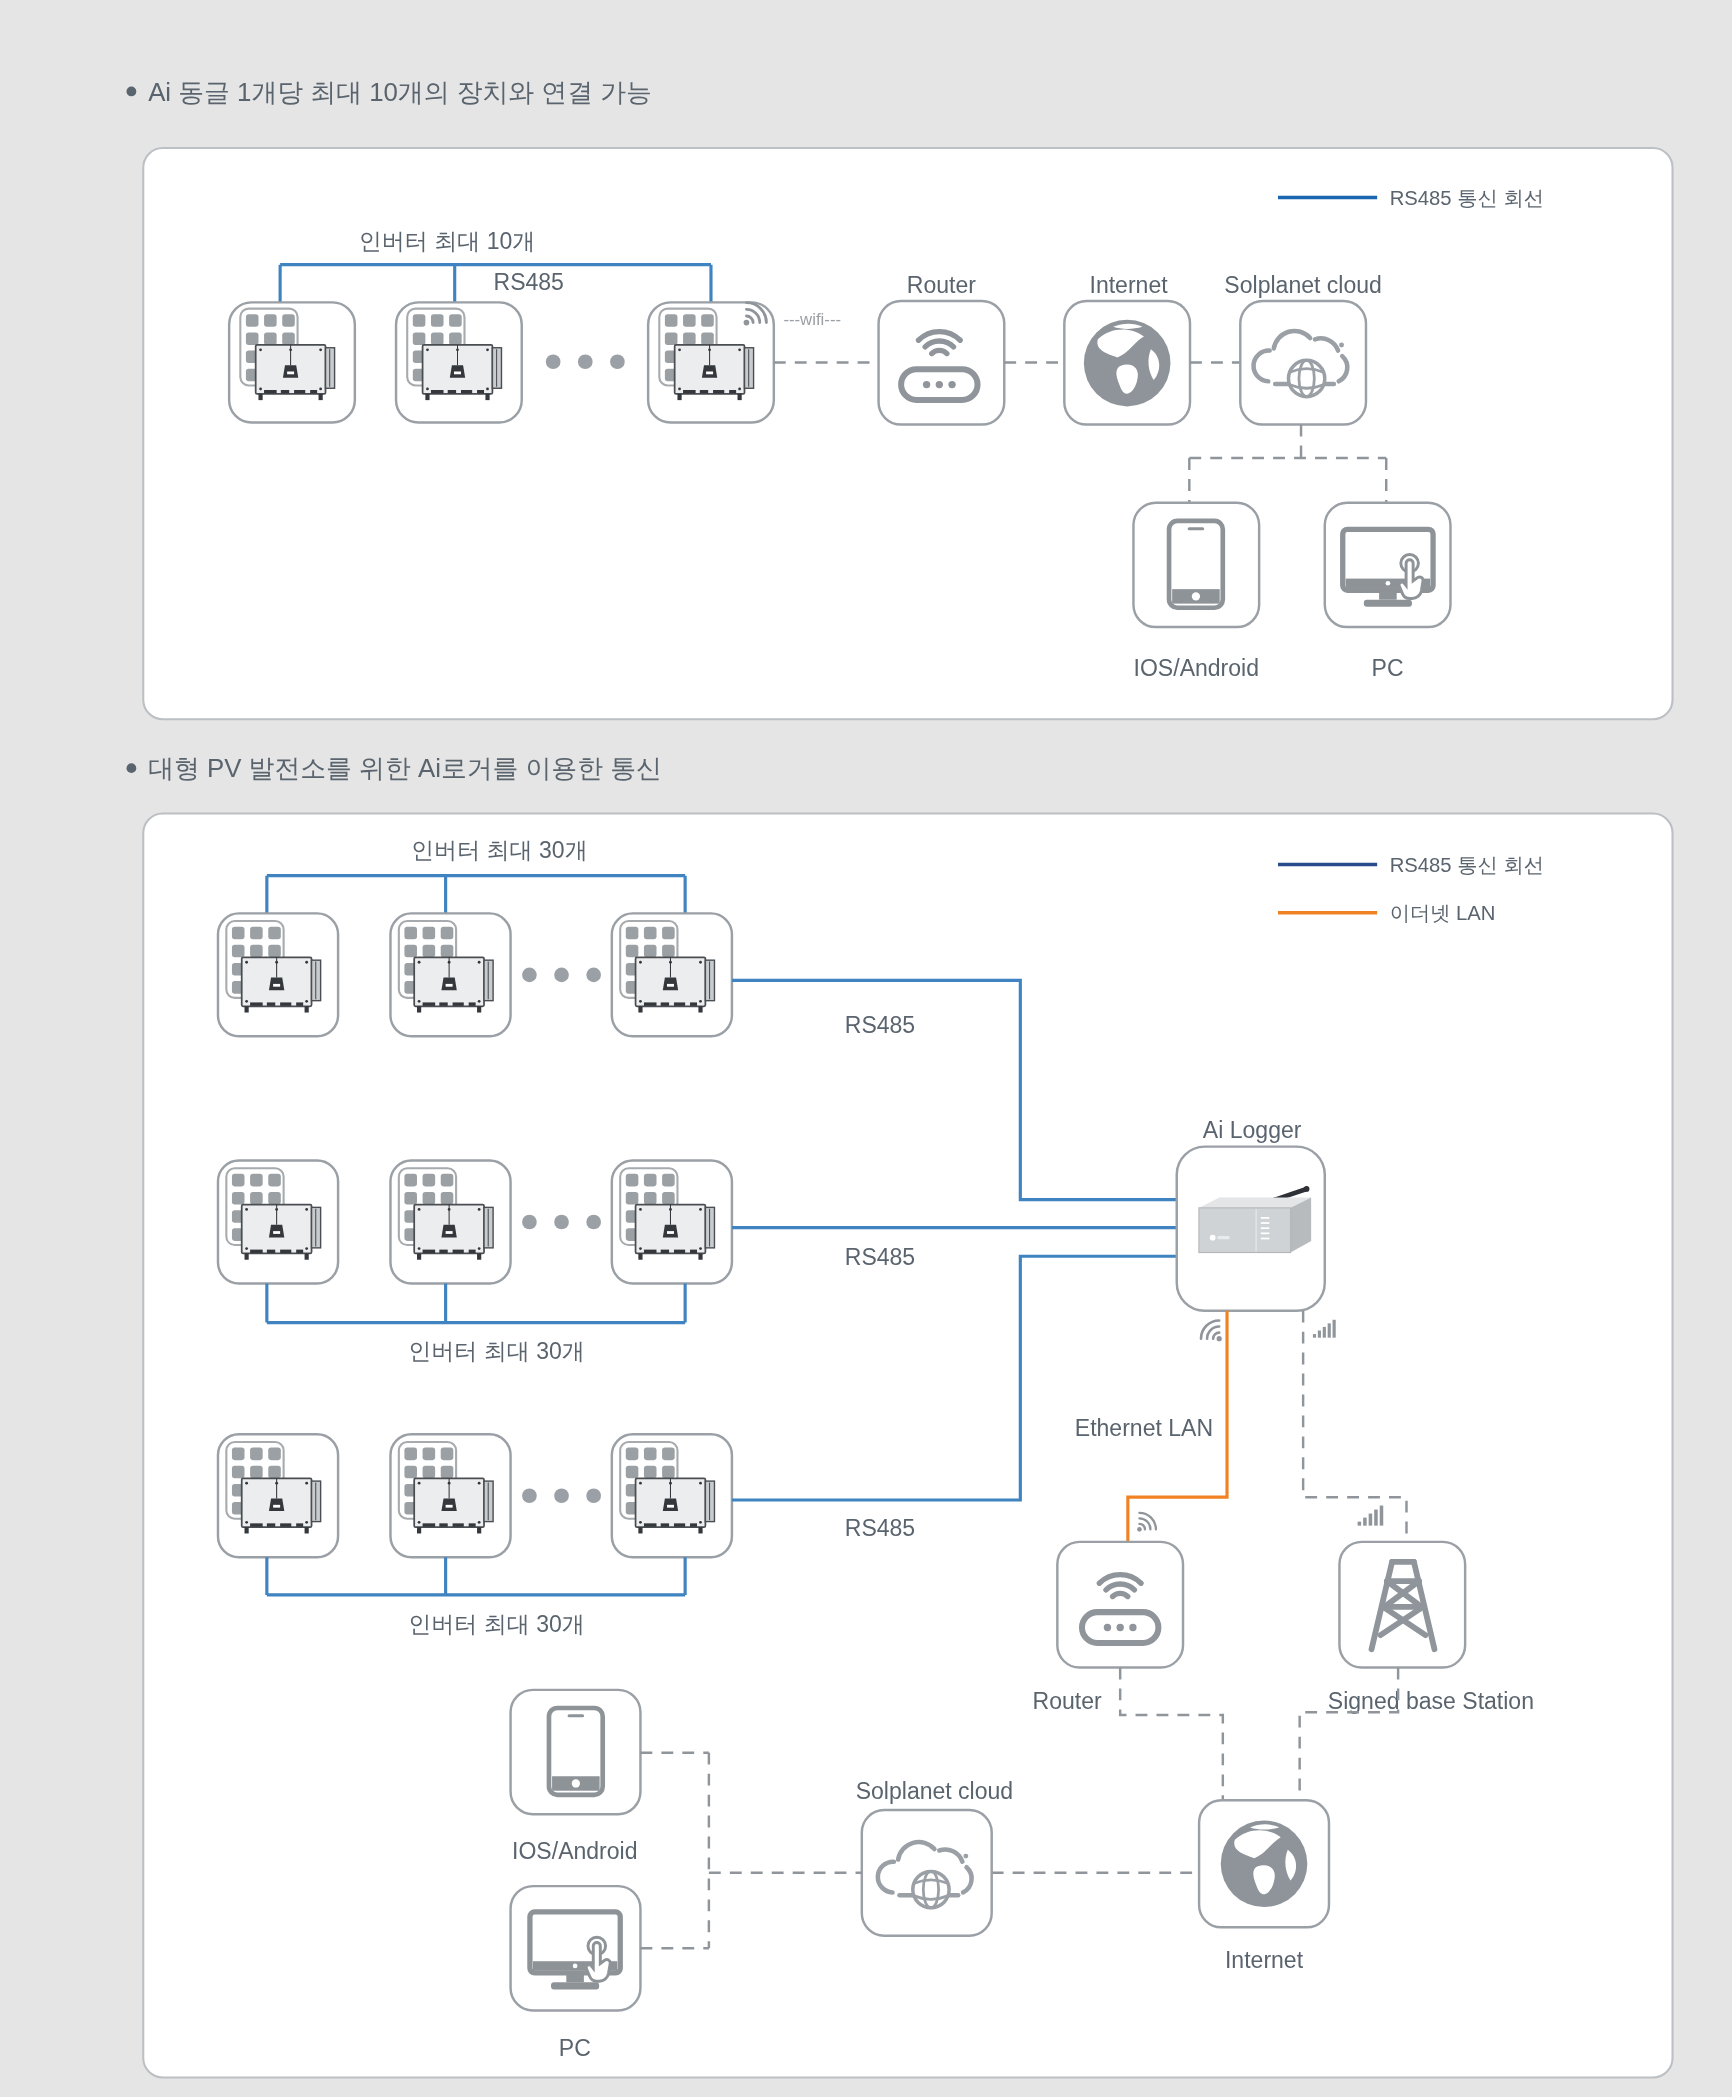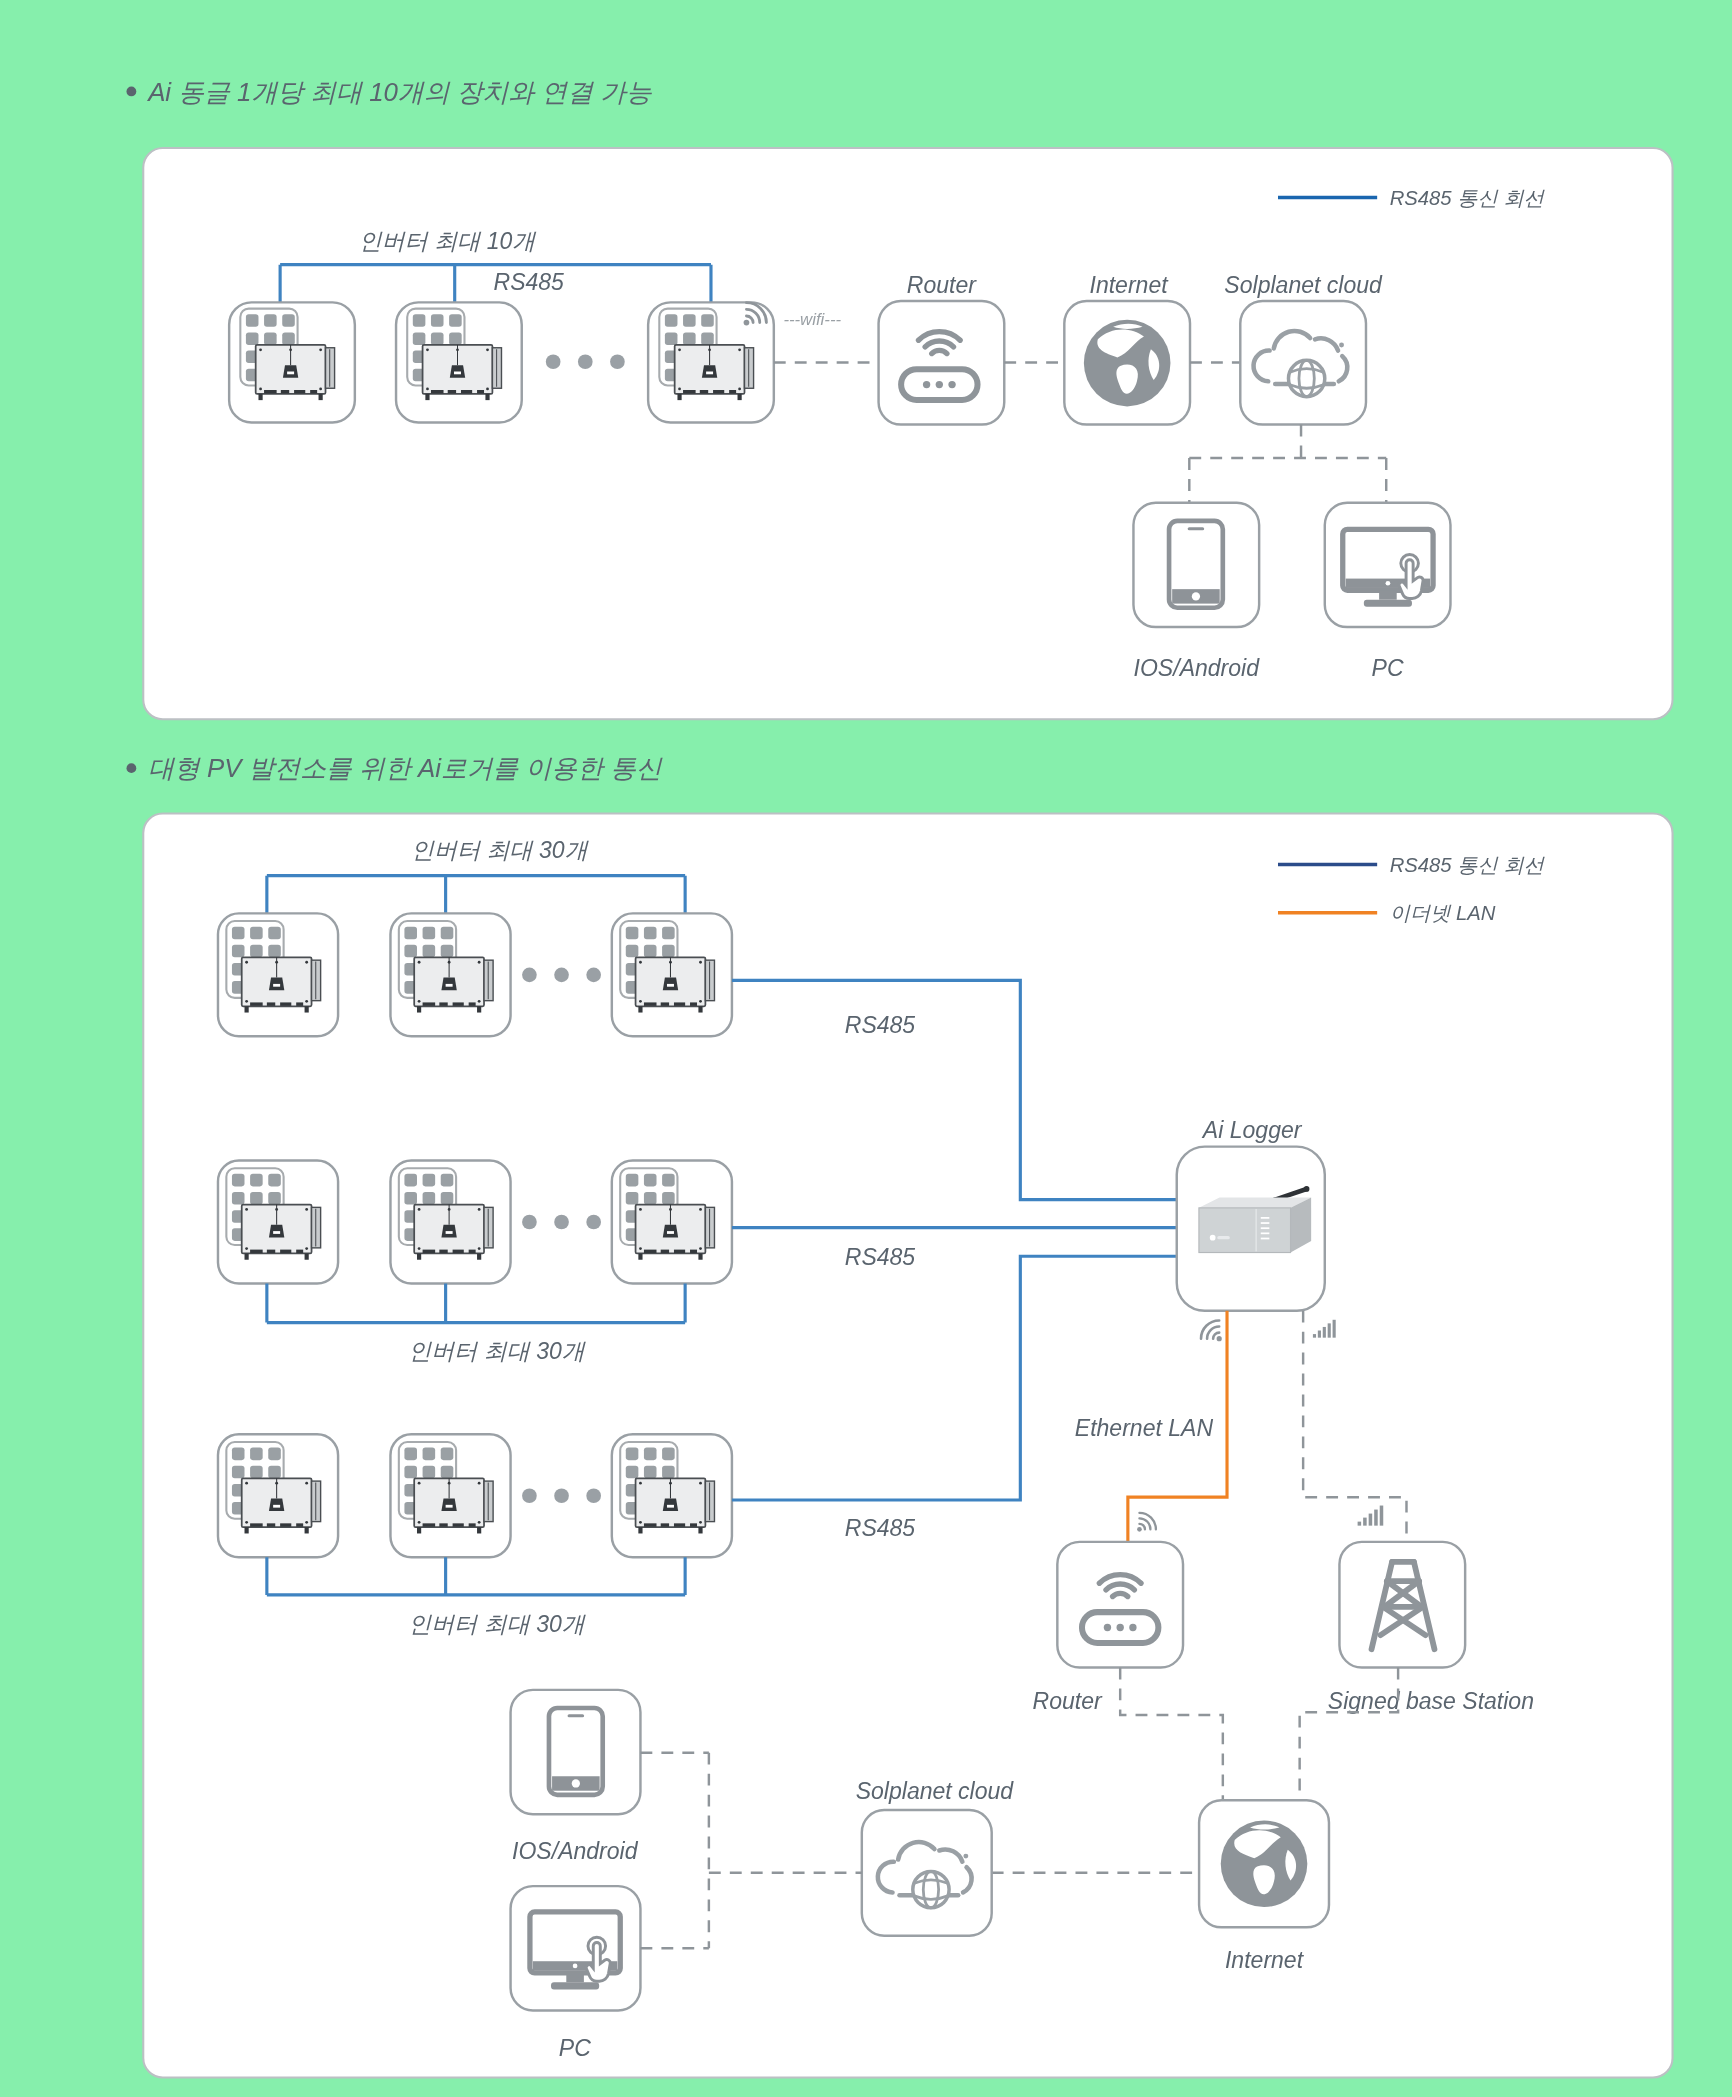--- a/index.html
+++ b/index.html
@@ -1,16 +1,16 @@
 <!DOCTYPE html>
 <html style="font-size:11.2px"><head>
 <meta charset="utf-8">
 <style>
   html,body{margin:0;padding:0;background:#ffffff;}
-  #page{position:relative;width:1732px;height:2097px;background:#86efac;overflow:hidden;font-style:italic;}
+  #page{position:relative;width:1732px;height:2097px;background:#e5e5e5;overflow:hidden;}
   svg{display:block;}
   .t{font-family:'Liberation Sans','DejaVu Sans',sans-serif;fill:#5a646e;}
   .s37{font-size:37px;}
   .s33{font-size:33px;}
   .s29{font-size:29px;}
   .s24{font-size:24px;fill:#9aa0a5;}
   .mid{text-anchor:middle;}
   .panel{fill:#ffffff;stroke:#bcc0c4;stroke-width:3;}
   .tile{fill:#ffffff;stroke:#9aa0a5;stroke-width:3.5;}
   .blue{stroke:#3f83c1;stroke-width:4.5;fill:none;}

